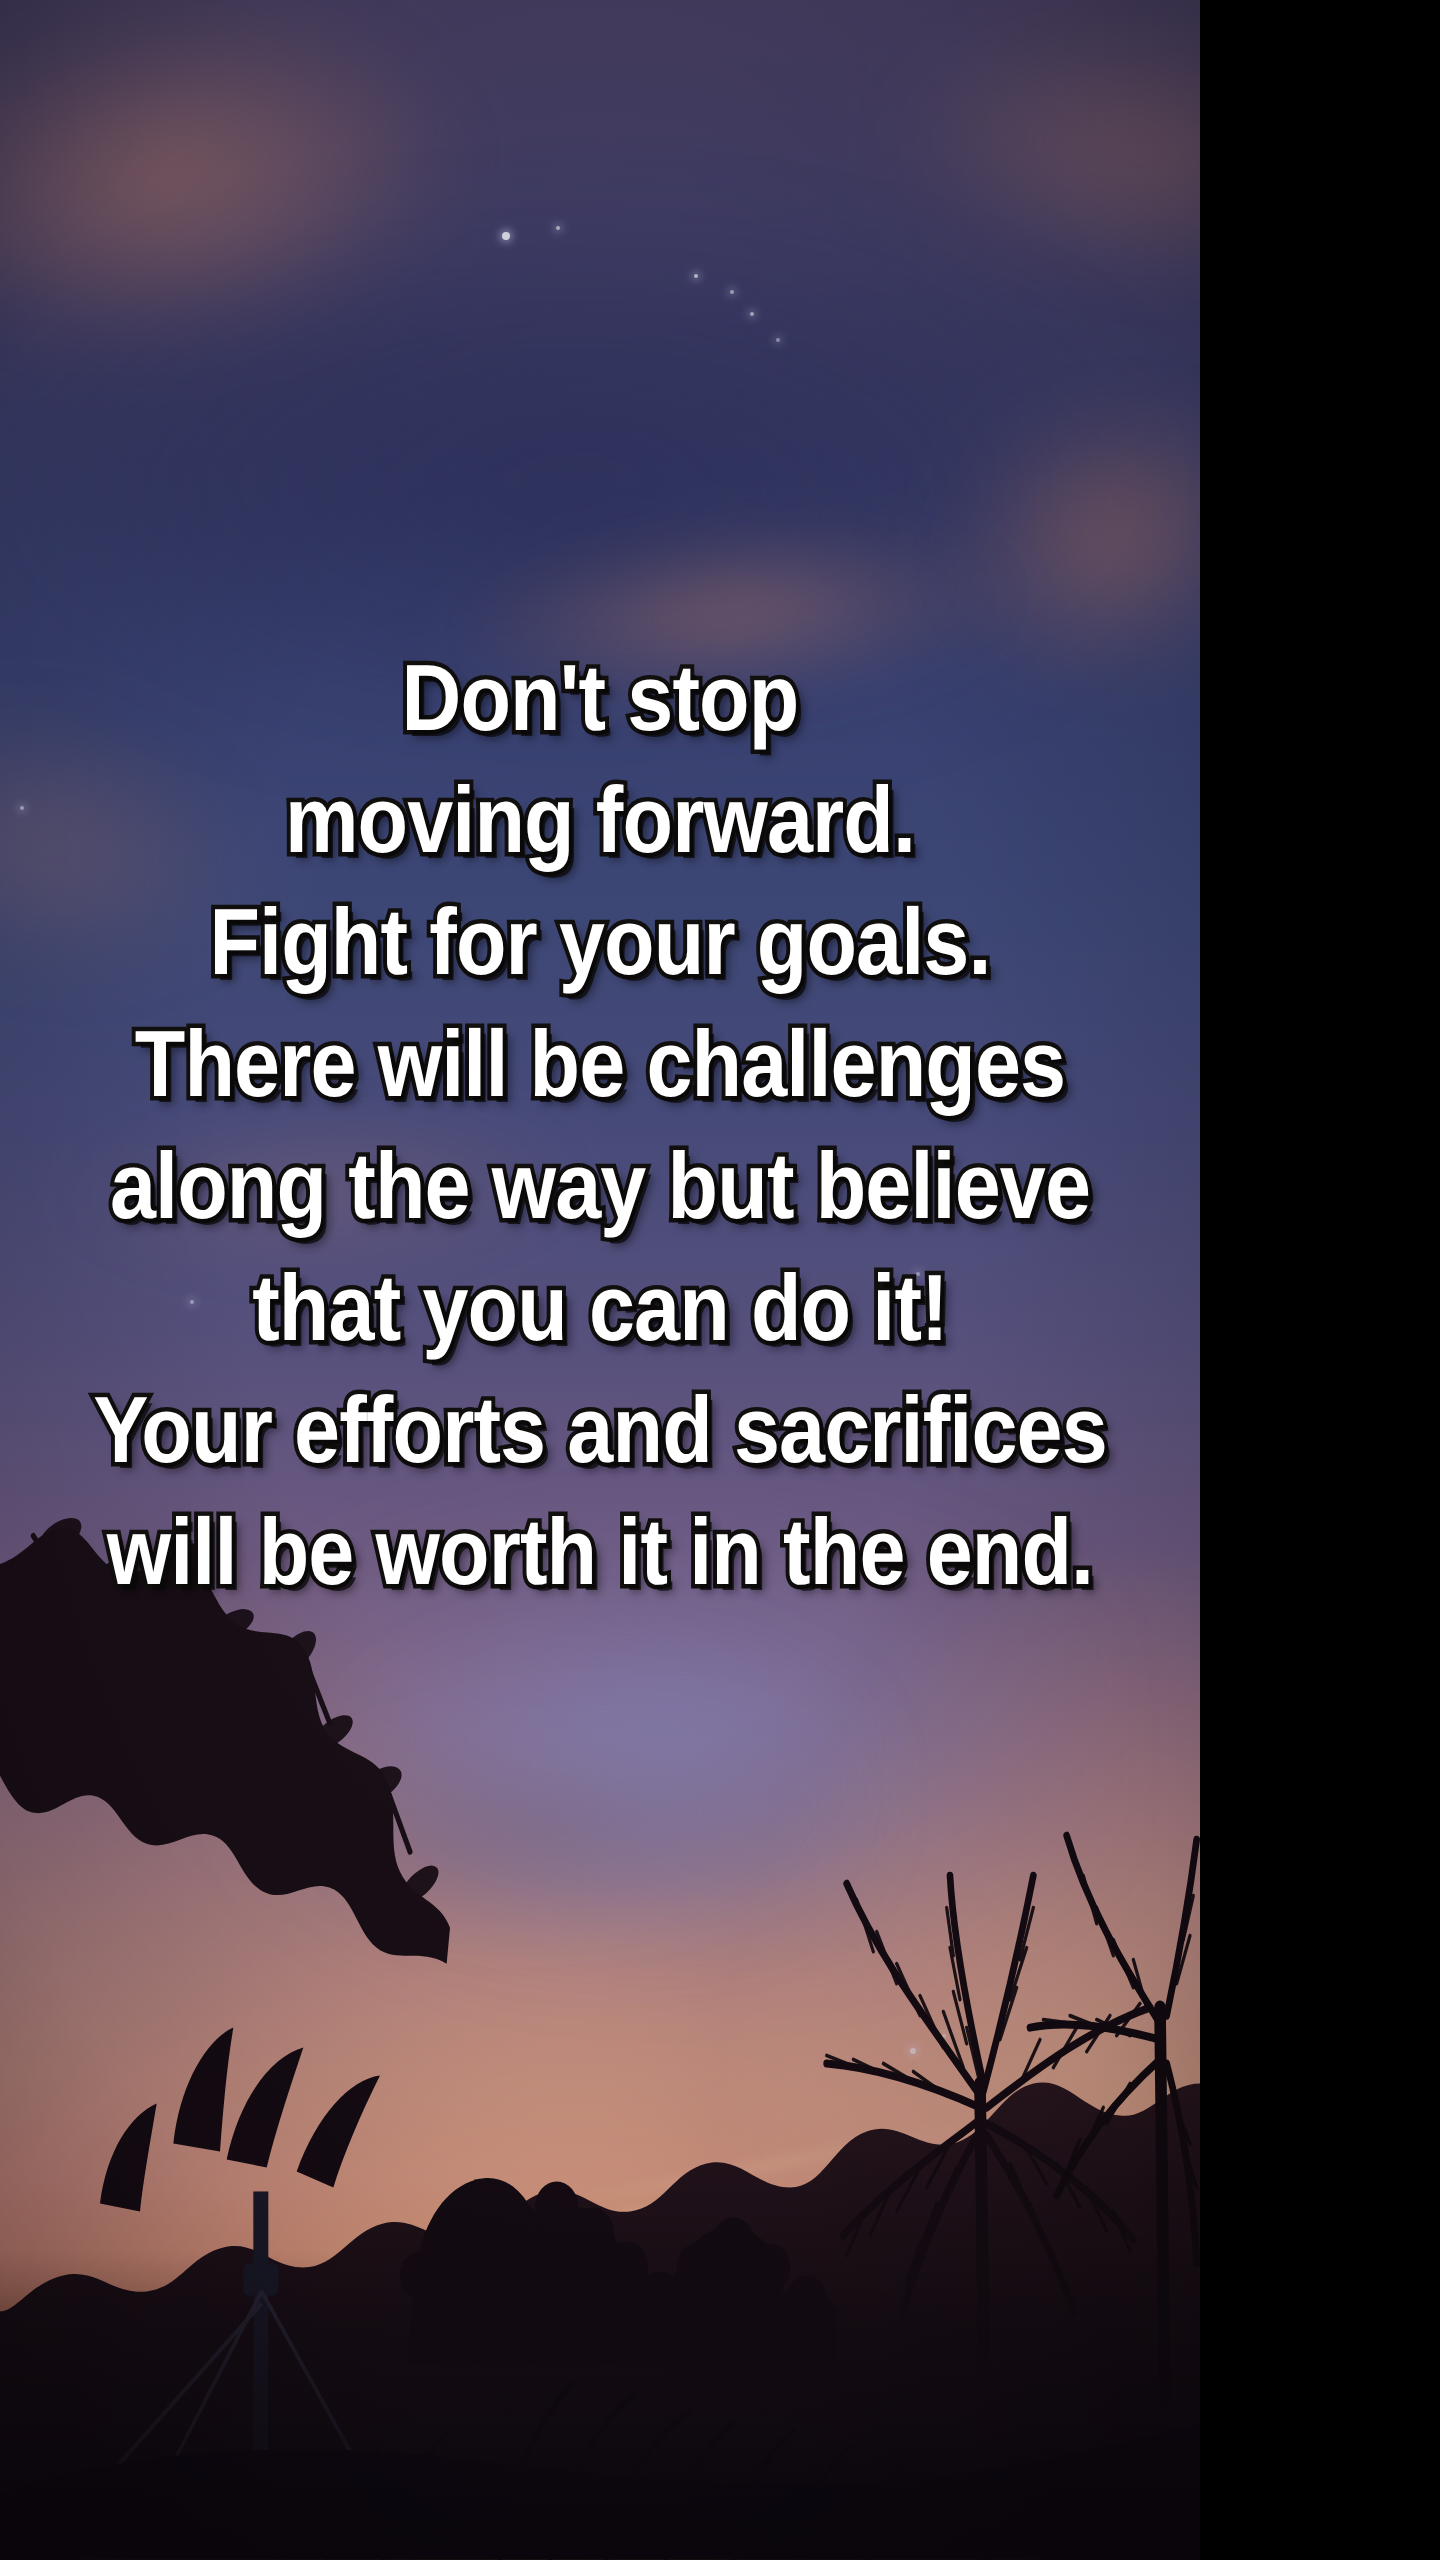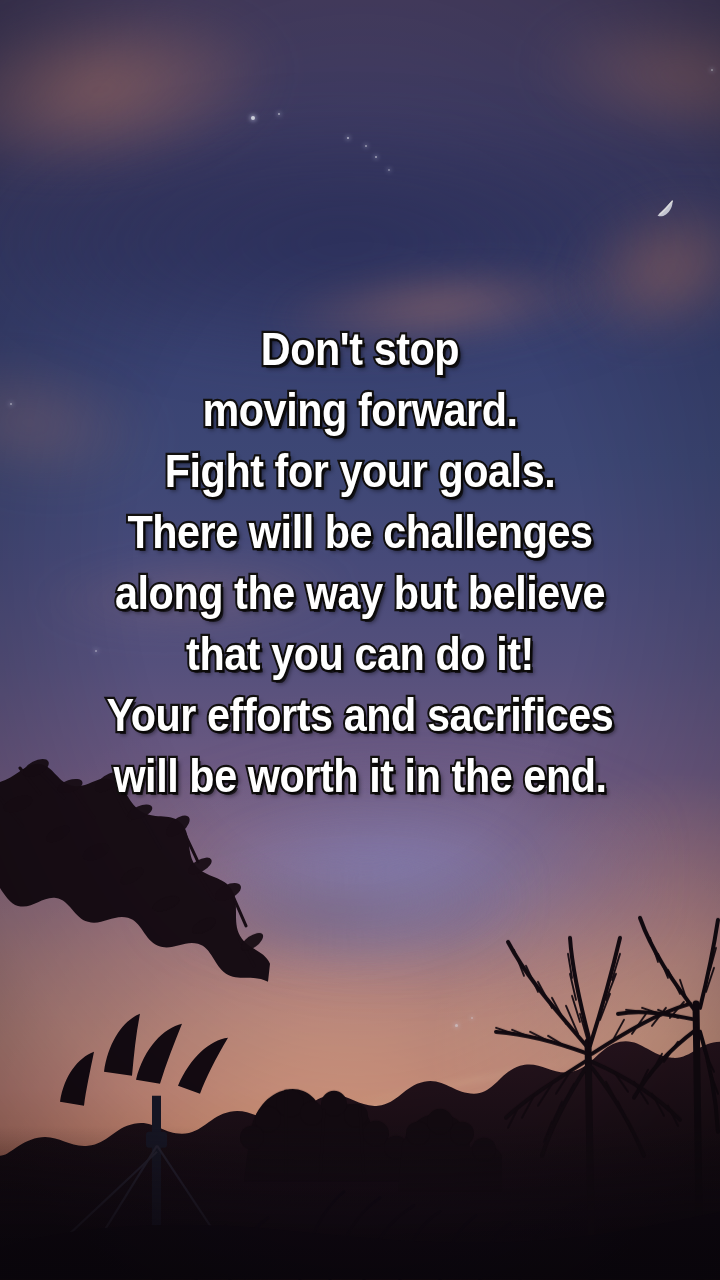--- a/index.html
+++ b/index.html
@@ -7,21 +7,21 @@
     margin: 0;
     padding: 0;
     background: #000;
   }
   body {
     font-family: "Liberation Sans", sans-serif;
   }
 
   #wallpaper {
     position: relative;
-    width: 720px;
+    width: 600px;
     height: 1280px;
     overflow: hidden;
     background: #2d2f52;
   }
 
   
   .sky-base {
     position: absolute;
     inset: 0;
     background: linear-gradient(to bottom,

